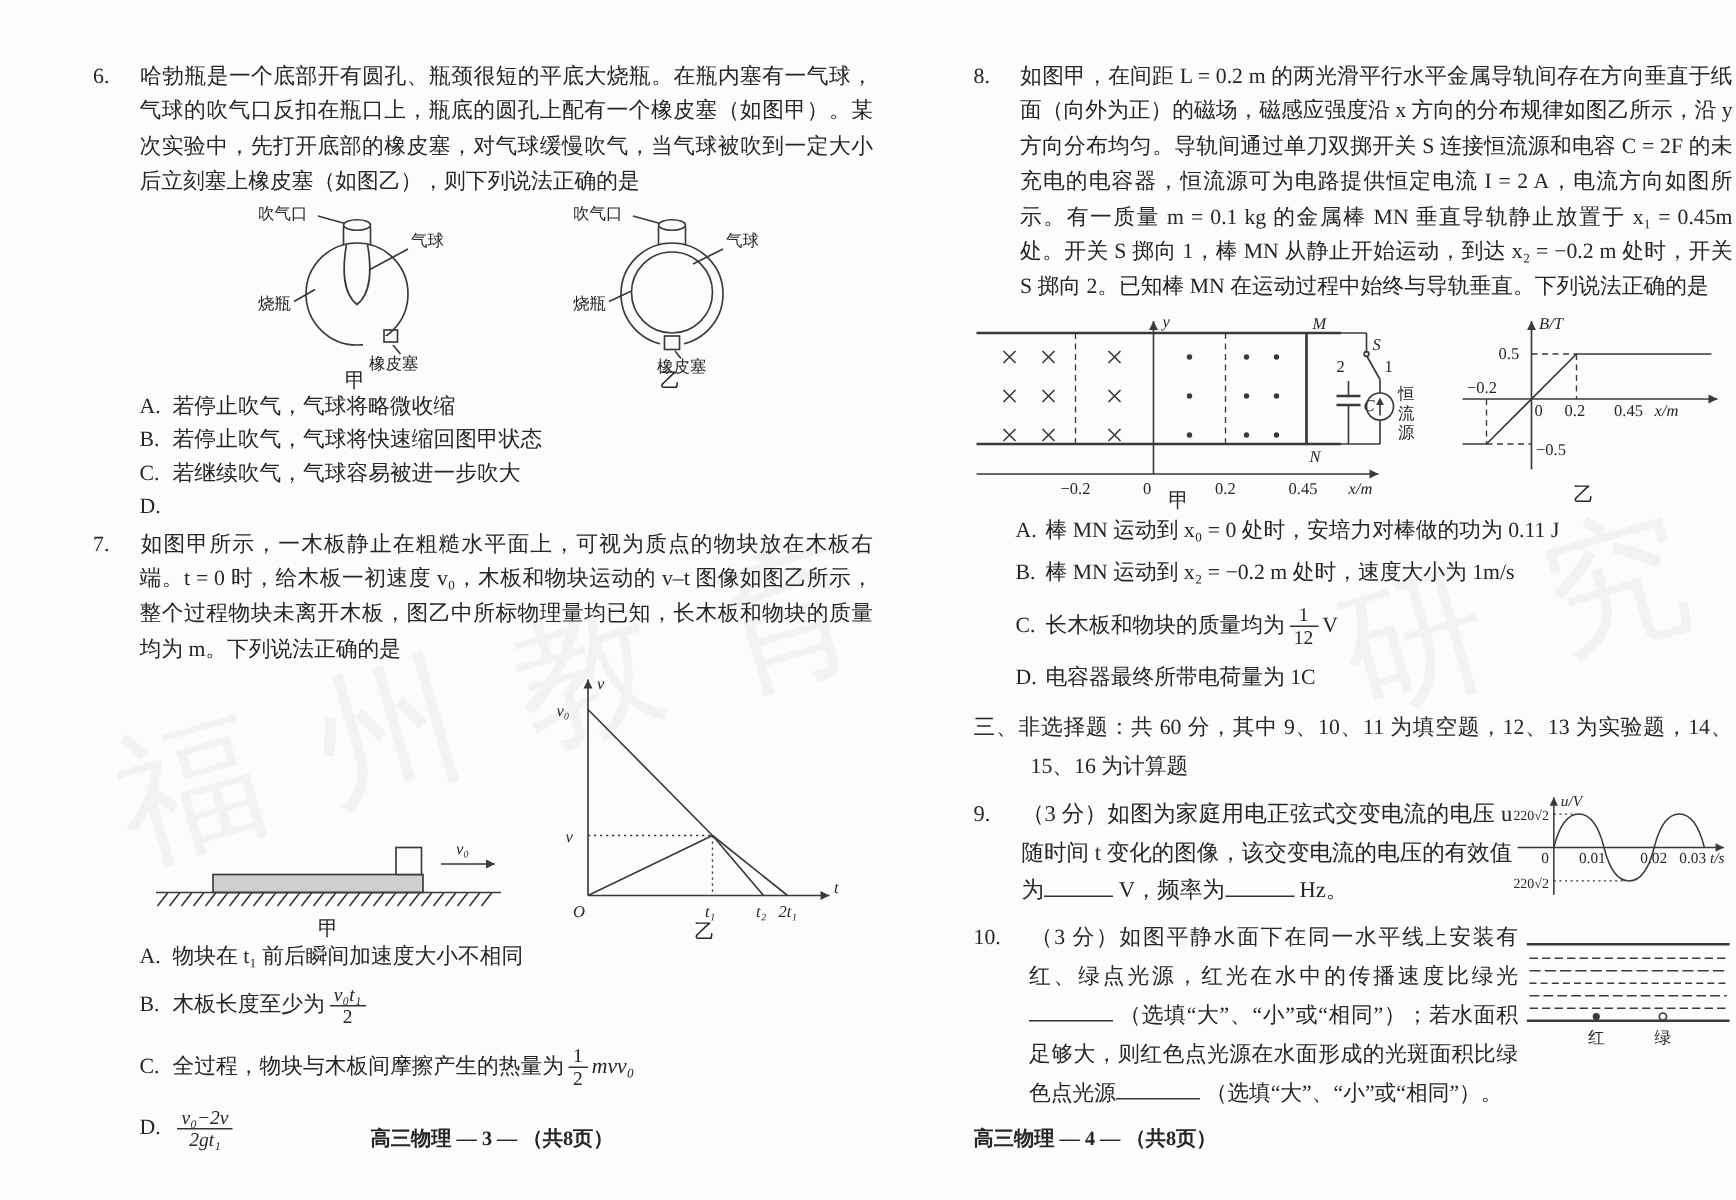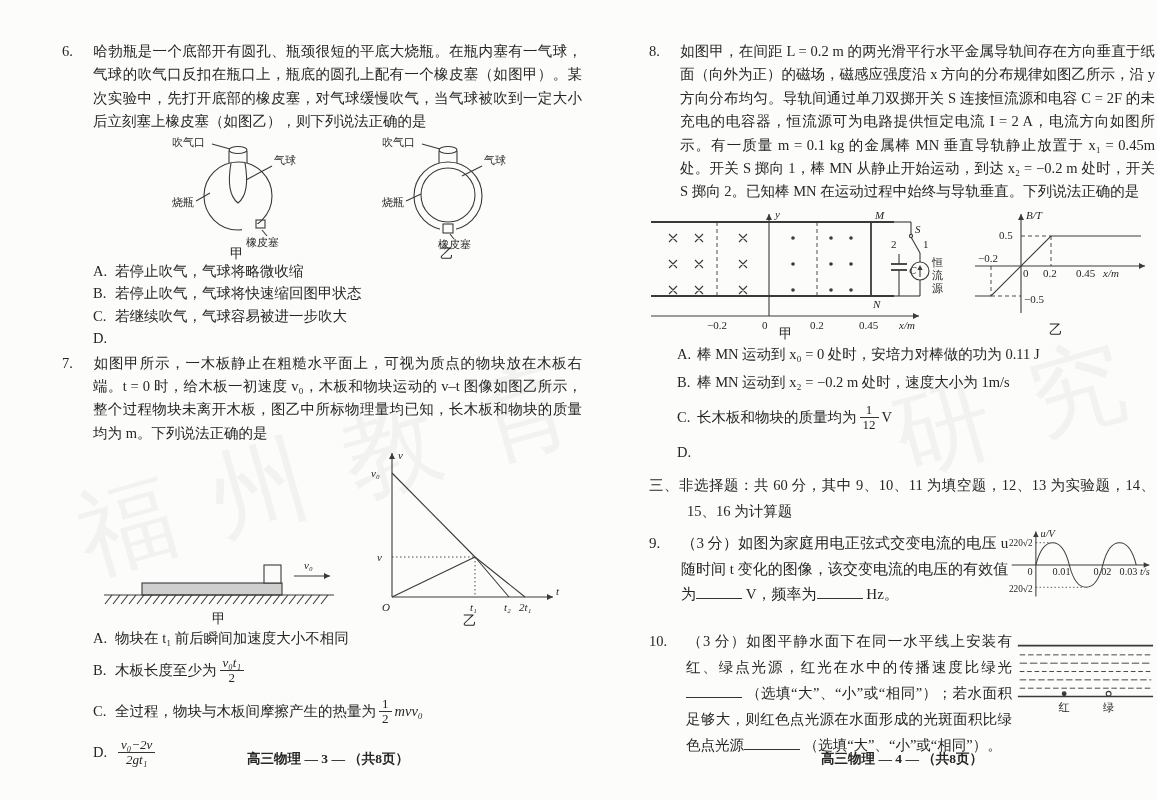--- a/index.html
+++ b/index.html
@@ -41,21 +41,21 @@
   .q9row,.q10row{display:flex;align-items:flex-start;}
   .q9p{font-size:15px;line-height:25.5px;width:352px;text-align:justify;padding-left:32px;}
   .q9n{display:inline-block;width:32px;margin-left:-32px;}
   .q10p{font-size:14.5px;line-height:26px;width:352px;text-align:justify;padding-left:37px;}
   .q10n{display:inline-block;width:37px;margin-left:-37px;}
   .blank{display:inline-block;width:46px;height:13px;border-bottom:1px solid #333;}
   .blank-w{width:56px;}
 
   .footer{position:absolute;top:750px;font-size:13.5px;font-weight:bold;}
   #footer-left{left:68px;width:520px;text-align:center;}
-  #footer-right{left:649px;width:506px;text-align:center;}
+  #footer-right{left:649px;width:506px;}
 
   .wm{
     position:absolute;font-family:"Liberation Sans","DejaVu Sans",sans-serif;
     font-size:96px;letter-spacing:42px;white-space:nowrap;
     color:rgba(120,120,120,0.07);transform:rotate(-16deg);pointer-events:none;
   }
 </style>
 </head>
 <body>
 
@@ -297,20 +297,21 @@
         <span class="ok">C.</span>
         <span>长木板和物块的质量均为</span>
         <span class="frac">
           <span class="fn">1</span>
           <span class="fd">12</span>
         </span>
         <span>V</span>
       </div>
     <div class="opt" style="padding:3px 0">
         <span class="ok">D.</span>
+        <span>电容器最终所带电荷量为 1C</span>
       </div>
   </div>
 
   <div class="sec">三、非选择题：共 60 分，其中 9、10、11 为填空题，12、13 为实验题，14、15、16 为计算题</div>
 
   <div class="q9row" style="margin-top:7px">
     <div class="q9p"><span class="q9n">9.</span><span>（3 分）如图为家庭用电正弦式交变电流的电压 u 随时间 t 变化的图像，该交变电流的电压的有效值为</span><span class="blank"></span> <span>V，频率为</span><span class="blank"></span> <span>Hz。</span></div>
     <svg width="158" height="80" viewBox="0 0 158 80" style="margin-top:-6px">
       <line class="stk" x1="30" y1="74" x2="30" y2="4"></line>
       <path d="M30,4 l-3,6 h6 z" fill="#3a3a3a"></path>
@@ -323,21 +324,21 @@
       <text class="lbl" x="48" y="51">0.01</text>
       <text class="lbl" x="92" y="51">0.02</text>
       <text class="lbl" x="120" y="51">0.03</text>
       <text class="lbl-it" x="142" y="51">t/s</text>
       <line class="dot" x1="30" y1="16" x2="46" y2="16"></line>
       <line class="dot" x1="30" y1="64" x2="82" y2="64"></line>
       <path class="stk" d="M30,40 C34,24 40,16 48,16 C56,16 62,24 66,40 C70,56 76,64 84,64 C92,64 98,56 102,40 C106,24 112,16 120,16 C128,16 134,24 138,40"></path>
     </svg>
   </div>
 
-  <div class="q10row" style="margin-top:20px">
+  <div class="q10row" style="margin-top:4px">
     <div class="q10p"><span class="q10n">10.</span><span>（3 分）如图平静水面下在同一水平线上安装有红、绿点光源，红光在水中的传播速度比绿光</span><span class="blank blank-w"></span> <span>（选填“大”、“小”或“相同”）；若水面积足够大，则红色点光源在水面形成的光斑面积比绿色点光源</span><span class="blank blank-w"></span> <span>（选填“大”、“小”或“相同”）。</span></div>
     <svg width="150" height="84" viewBox="0 0 150 84" style="margin-top:8px;margin-left:4px">
       <line class="stk2" x1="2" y1="7" x2="148" y2="7"></line>
       <line x1="4" y1="17" x2="146" y2="17" stroke="#3a3a3a" stroke-width="1" stroke-dasharray="6 3"></line>
       <line x1="4" y1="26" x2="146" y2="26" stroke="#3a3a3a" stroke-width="1" stroke-dasharray="8 3"></line>
       <line x1="4" y1="35" x2="146" y2="35" stroke="#3a3a3a" stroke-width="1" stroke-dasharray="5 3"></line>
       <line x1="4" y1="44" x2="146" y2="44" stroke="#3a3a3a" stroke-width="1" stroke-dasharray="7 3"></line>
       <line x1="4" y1="53" x2="146" y2="53" stroke="#3a3a3a" stroke-width="1" stroke-dasharray="6 3"></line>
       <line class="stk2" x1="2" y1="62" x2="148" y2="62"></line>
       <circle cx="52" cy="59" r="2.6" fill="#3a3a3a"></circle>

